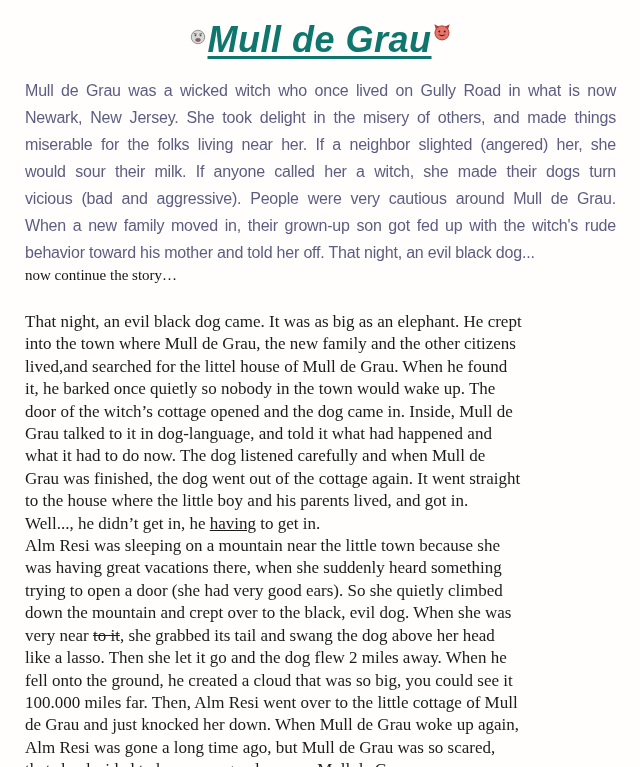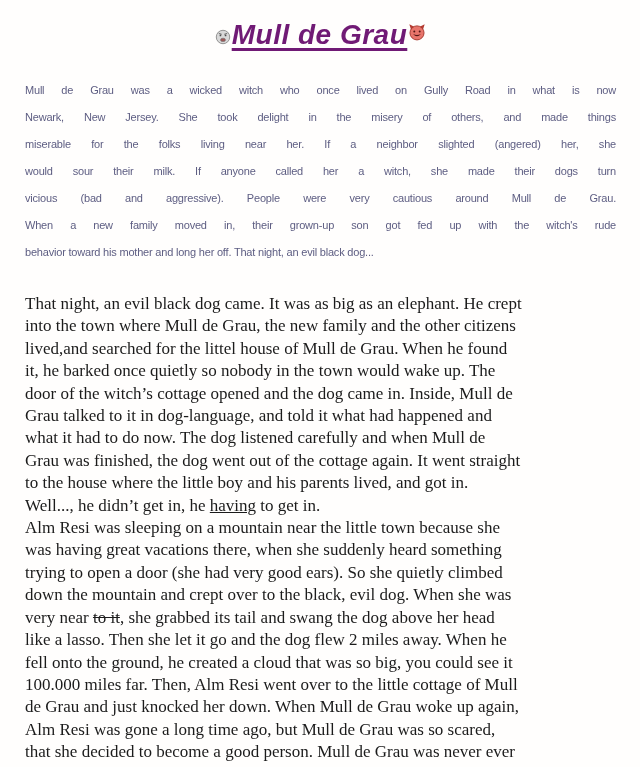--- a/index.html
+++ b/index.html
@@ -21,41 +21,41 @@
   
   .title-row {
     display: flex;
     justify-content: center;
     align-items: flex-start;
     margin-top: 2px;
     height: 36px;
   }
   .doc-title {
     font-family: "Liberation Sans", sans-serif;
-    font-size: 28px;
+    font-size: 36px;
     font-weight: bold;
     font-style: italic;
-    color: #701a75;
+    color: #0f766e;
     text-decoration: underline;
     text-decoration-thickness: 2.5px;
     text-underline-offset: 4px;
     letter-spacing: 0.5px;
     line-height: 1.1;
   }
   .emoji {
     display: inline-block;
     flex: 0 0 auto;
   }
   .emoji.left  { width: 16px; height: 16px; margin-top: 9px; margin-right: 1px; }
   .emoji.right { width: 18px; height: 18px; margin-top: 3px; margin-left: 1px; }
   
   .prompt {
     margin-top: 21px;
     font-family: "Liberation Sans", sans-serif;
-    font-size: 11px;
+    font-size: 16px;
     letter-spacing: -0.2px;
     line-height: 27px;
     color: #5d5d82;
   }
   .prompt .justified {
     white-space: pre-line;
     text-align: justify;
     text-align-last: justify;
   }
   .prompt .lastline {
@@ -112,23 +112,24 @@
       </span>
     </div>
 
     <div class="prompt">
       <div class="justified">Mull de Grau was a wicked witch who once lived on Gully Road in what is now
 Newark, New Jersey. She took delight in the misery of others, and made things
 miserable for the folks living near her. If a neighbor slighted (angered) her, she
 would sour their milk. If anyone called her a witch, she made their dogs turn
 vicious (bad and aggressive). People were very cautious around Mull de Grau.
 When a new family moved in, their grown-up son got fed up with the witch's rude</div>
-      <div class="lastline">behavior toward his mother and long her off. That night, an evil black dog...</div>
+      <div class="lastline">behavior toward his mother and told her off. That night, an evil black dog...</div>
     </div>
 
+    <div class="continue-note">now continue the story…</div>
 
     <div class="story"><span>That night, an evil black dog came. It was as big as an elephant. He crept
 into the town where Mull de Grau, the new family and the other citizens
 lived,and searched for the littel house of Mull de Grau. When he found
 it, he barked once quietly so nobody in the town would wake up. The
 door of the witch’s cottage opened and the dog came in. Inside, Mull de
 Grau talked to it in dog-language, and told it what had happened and
 what it had to do now. The dog listened carefully and when Mull de
 Grau was finished, the dog went out of the cottage again. It went straight
 to the house where the little boy and his parents lived, and got in.

